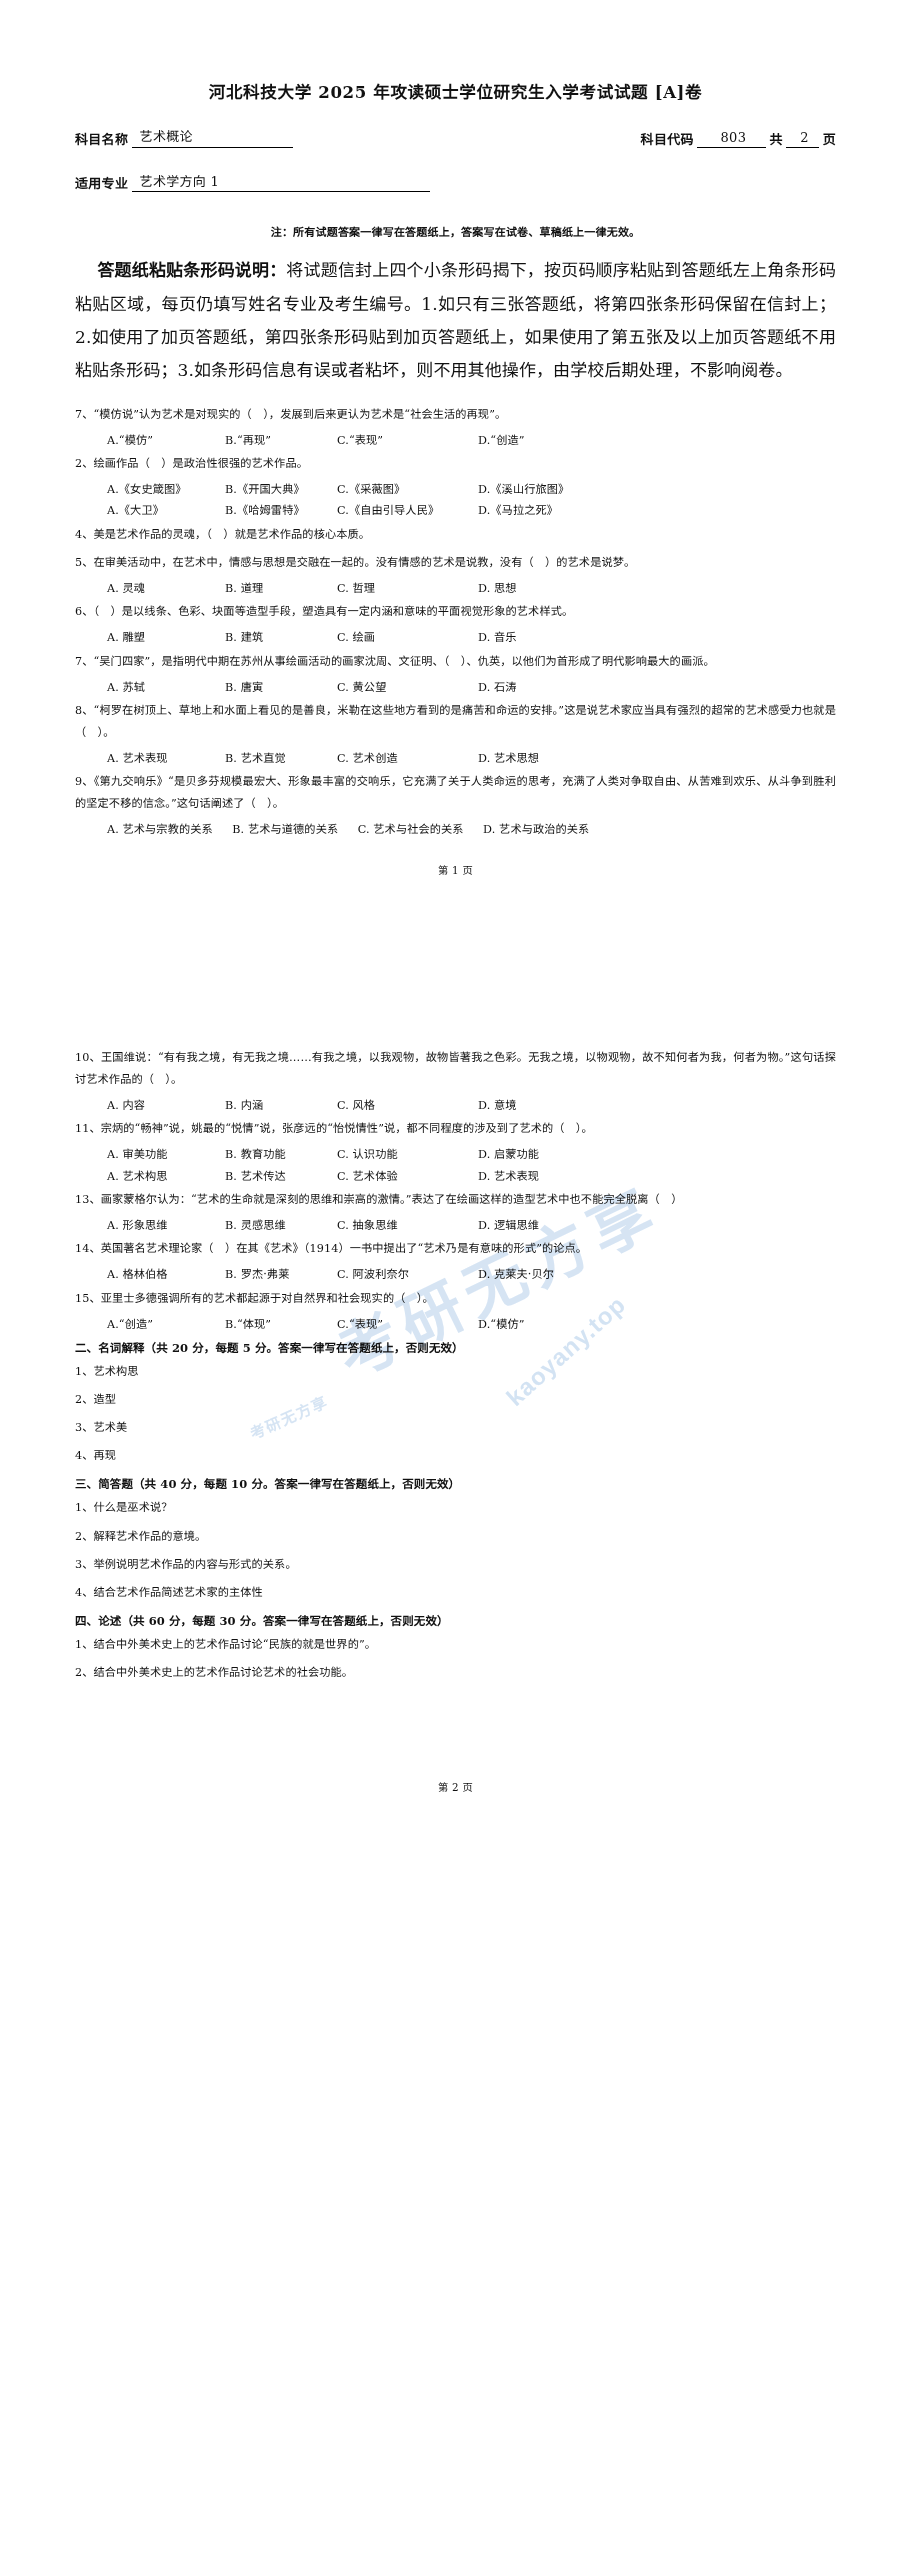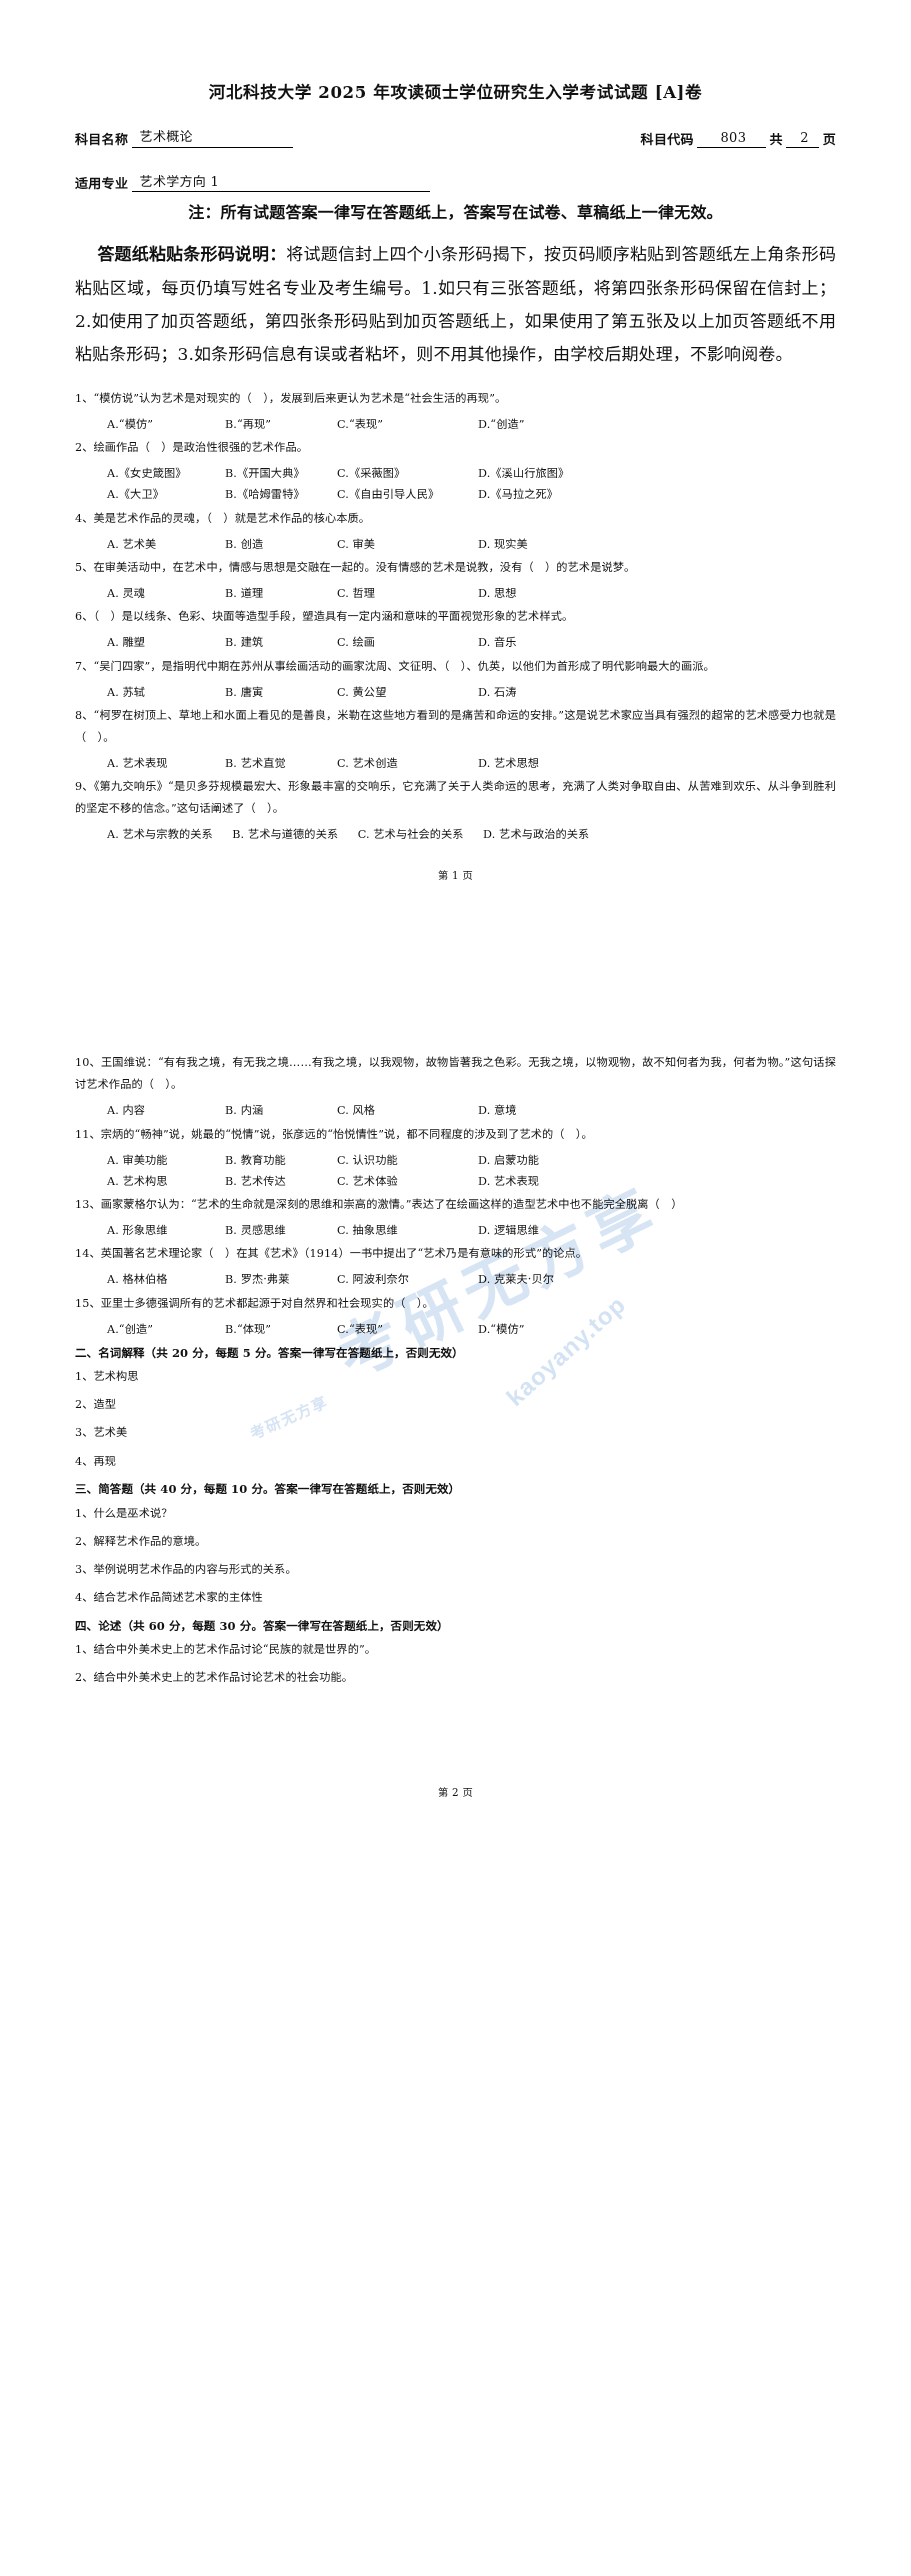--- a/index.html
+++ b/index.html
@@ -85,23 +85,23 @@
     box-sizing: border-box;
   }
   .u-subject { width: 161px; }
   .u-code    { width: 69px; text-align: center; }
   .u-pages   { width: 33px;  text-align: center; }
   .u-major   { width: 298px; }
   .meta-spacer { flex: 1 1 auto; }
 
   
   .notice {
-    margin-top: 7px;
+    margin-top: 31px;
     text-align: center;
-    font-size: 16px;
+    font-size: 11px;
     font-weight: 700;
     letter-spacing: 0.2px;
   }
   .barcode-note {
     margin-top: 15px;
     font-size: 17px;
     line-height: 1.95;
     text-align: justify;
     text-indent: 22.4px;
     letter-spacing: 0.1px;
@@ -185,47 +185,41 @@
     <div class="meta-row">
       <span class="meta-label">适用专业</span>
       <span class="meta-underline u-major">艺术学方向 1</span>
     </div>
 
     <div class="notice">注：所有试题答案一律写在答题纸上，答案写在试卷、草稿纸上一律无效。</div>
 
     <p class="barcode-note"><b>答题纸粘贴条形码说明：</b><span>将试题信封上四个小条形码揭下，按页码顺序粘贴到答题纸左上角条形码粘贴区域，每页仍填写姓名专业及考生编号。1.如只有三张答题纸，将第四张条形码保留在信封上；2.如使用了加页答题纸，第四张条形码贴到加页答题纸上，如果使用了第五张及以上加页答题纸不用粘贴条形码；3.如条形码信息有误或者粘坏，则不用其他操作，由学校后期处理，不影响阅卷。</span></p>
 
     <div id="sections-root">
-        <div class="q-stem">1、“模仿说”认为艺术是对现实的（　），发展到后来更认为艺术是“社会生活的再现”。</div>
+        <div class="q-stem">7、“模仿说”认为艺术是对现实的（　），发展到后来更认为艺术是“社会生活的再现”。</div>
         <div class="q-opts">
           <span class="opt-w-a">A.“模仿”</span>
           <span class="opt-w-b">B.“再现”</span>
           <span class="opt-w-c">C.“表现”</span>
           <span class="opt-w-d">D.“创造”</span>
         </div>
         <div class="q-stem">2、绘画作品（　）是政治性很强的艺术作品。</div>
         <div class="q-opts">
           <span class="opt-w-a">A.《女史箴图》</span>
           <span class="opt-w-b">B.《开国大典》</span>
           <span class="opt-w-c">C.《采薇图》</span>
           <span class="opt-w-d">D.《溪山行旅图》</span>
         </div>
         <div class="q-opts">
           <span class="opt-w-a">A.《大卫》</span>
           <span class="opt-w-b">B.《哈姆雷特》</span>
           <span class="opt-w-c">C.《自由引导人民》</span>
           <span class="opt-w-d">D.《马拉之死》</span>
         </div>
         <div class="q-stem">4、美是艺术作品的灵魂，（　）就是艺术作品的核心本质。</div>
-        <div class="q-opts">
-          <span class="opt-w-a">A. 艺术美</span>
-          <span class="opt-w-b">B. 创造</span>
-          <span class="opt-w-c">C. 审美</span>
-          <span class="opt-w-d">D. 现实美</span>
-        </div>
         <div class="q-stem">5、在审美活动中，在艺术中，情感与思想是交融在一起的。没有情感的艺术是说教，没有（　）的艺术是说梦。</div>
         <div class="q-opts">
           <span class="opt-w-a">A. 灵魂</span>
           <span class="opt-w-b">B. 道理</span>
           <span class="opt-w-c">C. 哲理</span>
           <span class="opt-w-d">D. 思想</span>
         </div>
         <div class="q-stem">6、（　）是以线条、色彩、块面等造型手段，塑造具有一定内涵和意味的平面视觉形象的艺术样式。</div>
         <div class="q-opts">
           <span class="opt-w-a">A. 雕塑</span>

